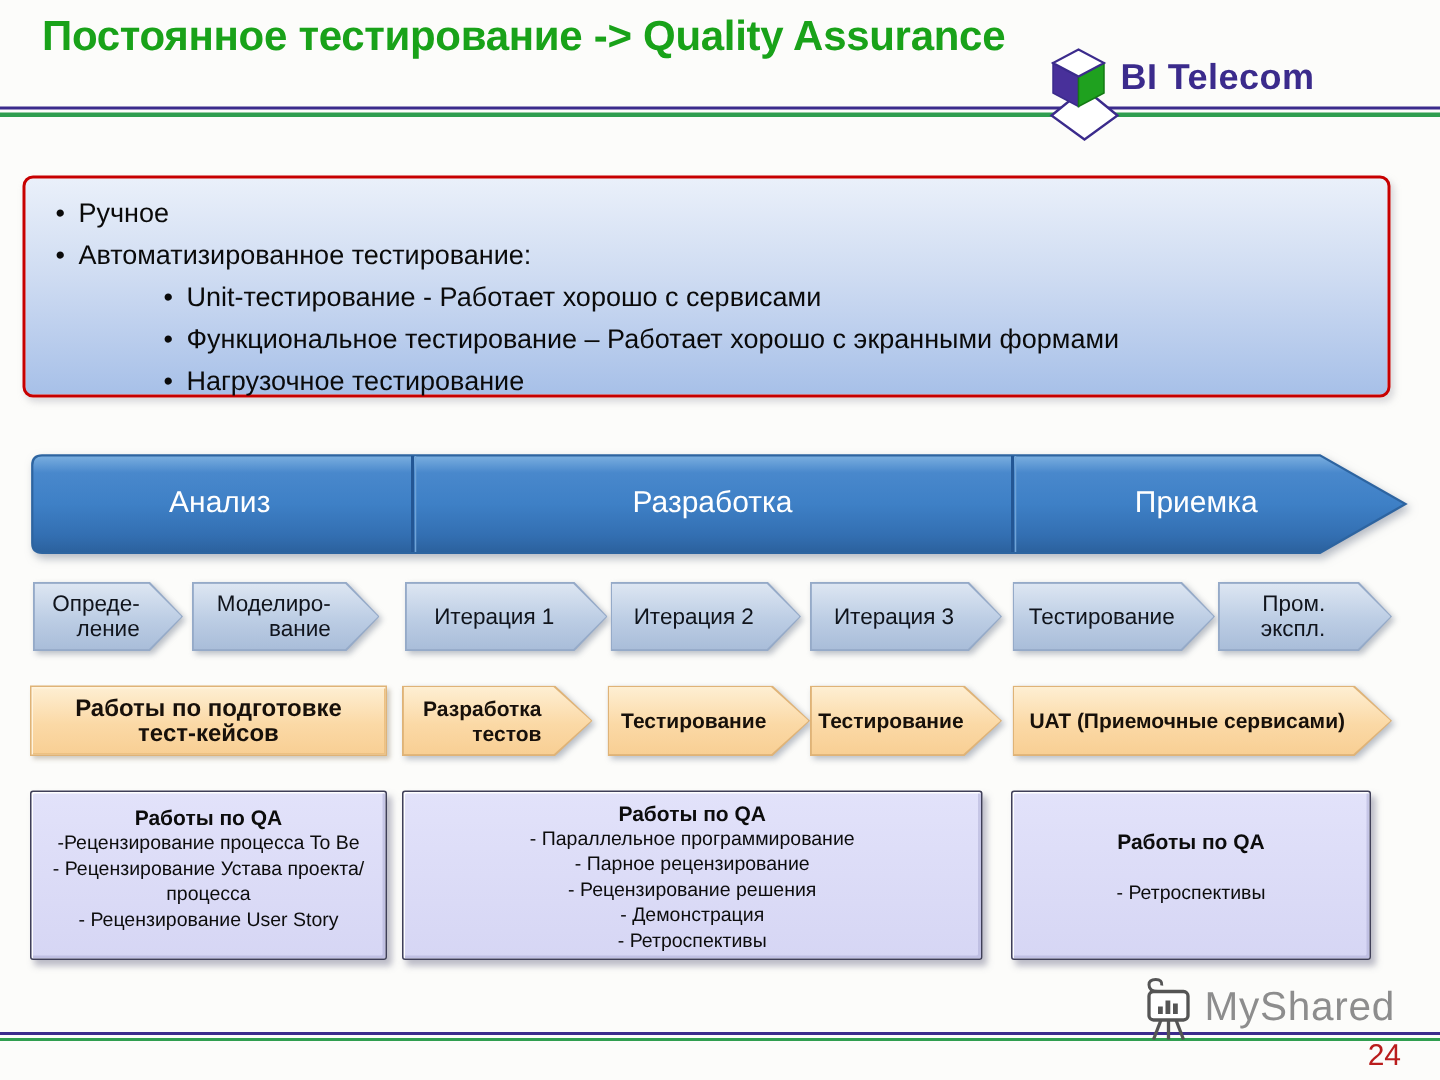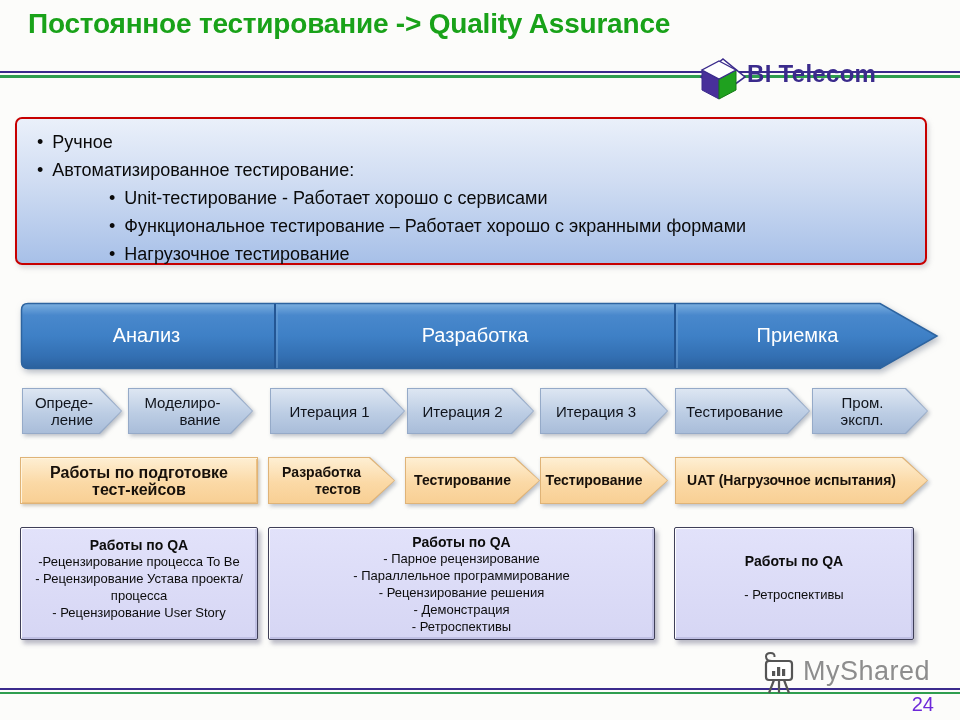--- a/index.html
+++ b/index.html
@@ -10,21 +10,21 @@
     -webkit-font-smoothing:antialiased;
   }
   
   .title{
     position:absolute;left:28px;top:8px;width:680px;
     font-size:28px;font-weight:bold;color:#19a219;letter-spacing:-0.2px;
   }
   .hline{position:absolute;left:0;width:960px;z-index:1;}
   .hline.purple{top:71px;height:2px;background:#3b2b8c;}
   .hline.green{top:75px;height:2.5px;background:#2f9e4f;}
-  .logo{position:absolute;left:700px;top:60px;z-index:3;display:flex;}
+  .logo{position:absolute;left:700px;top:32px;z-index:3;display:flex;align-items:center;}
   .logo-cube{display:block;}
   .logo-text{margin-left:9px;font-size:24px;font-weight:bold;color:#3b2b8c;letter-spacing:0.3px;}
   .logo-diamond{position:absolute;left:699px;top:56px;z-index:2;}
   
   .overview{
     position:absolute;left:15px;top:117px;width:912px;height:148px;
     border:2px solid #c70000;border-radius:7px;
     background:linear-gradient(180deg,#eaf0fa 0%,#cfdcf2 45%,#a7c0e8 100%);
     box-shadow:2px 3px 5px rgba(150,150,160,.35);
     padding:9px 14px;box-sizing:border-box;
@@ -84,21 +84,21 @@
   .q1 .qab-item:first-of-type{margin-top:13px;}
   .q2 .qab-title{margin-top:6px;}
   .q3 .qab-title{margin-top:25px;}
   .q3 .qab-item{margin-top:17px;}
   
   .fline{position:absolute;left:0;width:960px;z-index:1;}
   .fline.purple{top:688px;height:2px;background:#3b2b8c;}
   .fline.green{top:691.5px;height:2.5px;background:#2f9e4f;}
   .watermark{position:absolute;left:760px;top:652px;z-index:2;display:flex;align-items:flex-start;}
   .wm-text{margin-left:5px;margin-top:4px;font-size:27px;color:#8d8d8d;letter-spacing:0.5px;}
-  .page-num{position:absolute;right:26px;top:693px;font-size:20px;color:#6d28d9;}
+  .page-num{position:absolute;right:26px;top:693px;font-size:20px;color:#b91c1c;}
 </style>
 </head>
 <body>
 
 <div class="slide">
 
   <div class="title">Постоянное тестирование -&gt; Quality Assurance</div>
 
   <div class="hline purple"></div>
   <div class="hline green"></div>
@@ -197,33 +197,33 @@
     <div class="lbl">Тестирование</div>
   </div>
   <div class="chev act" style="left:540px;width:128px">
     <div class="cb"></div>
     <div class="cf"></div>
     <div class="lbl">Тестирование</div>
   </div>
   <div class="chev act" style="left:675px;width:253px">
     <div class="cb"></div>
     <div class="cf"></div>
-    <div class="lbl">UAT (Нагрузочное испытания)</div>
+    <div class="lbl">UAT (Приемочные сервисами)</div>
   </div>
 
   <div class="qab q1" style="left:20px;width:238px">
     <div class="qab-title">Работы по QA</div>
     <div class="qab-item">-Рецензирование процесса To Be</div>
     <div class="qab-item">- Рецензирование Устава проекта/процесса</div>
     <div class="qab-item">- Рецензирование User Story</div>
   </div>
   <div class="qab q2" style="left:268px;width:387px">
     <div class="qab-title">Работы по QA</div>
+    <div class="qab-item">- Параллельное программирование</div>
     <div class="qab-item">- Парное рецензирование</div>
-    <div class="qab-item">- Параллельное программирование</div>
     <div class="qab-item">- Рецензирование решения</div>
     <div class="qab-item">- Демонстрация</div>
     <div class="qab-item">- Ретроспективы</div>
   </div>
   <div class="qab q3" style="left:674px;width:240px">
     <div class="qab-title">Работы по QA</div>
     <div class="qab-item">- Ретроспективы</div>
   </div>
 
   <div class="fline purple"></div>

